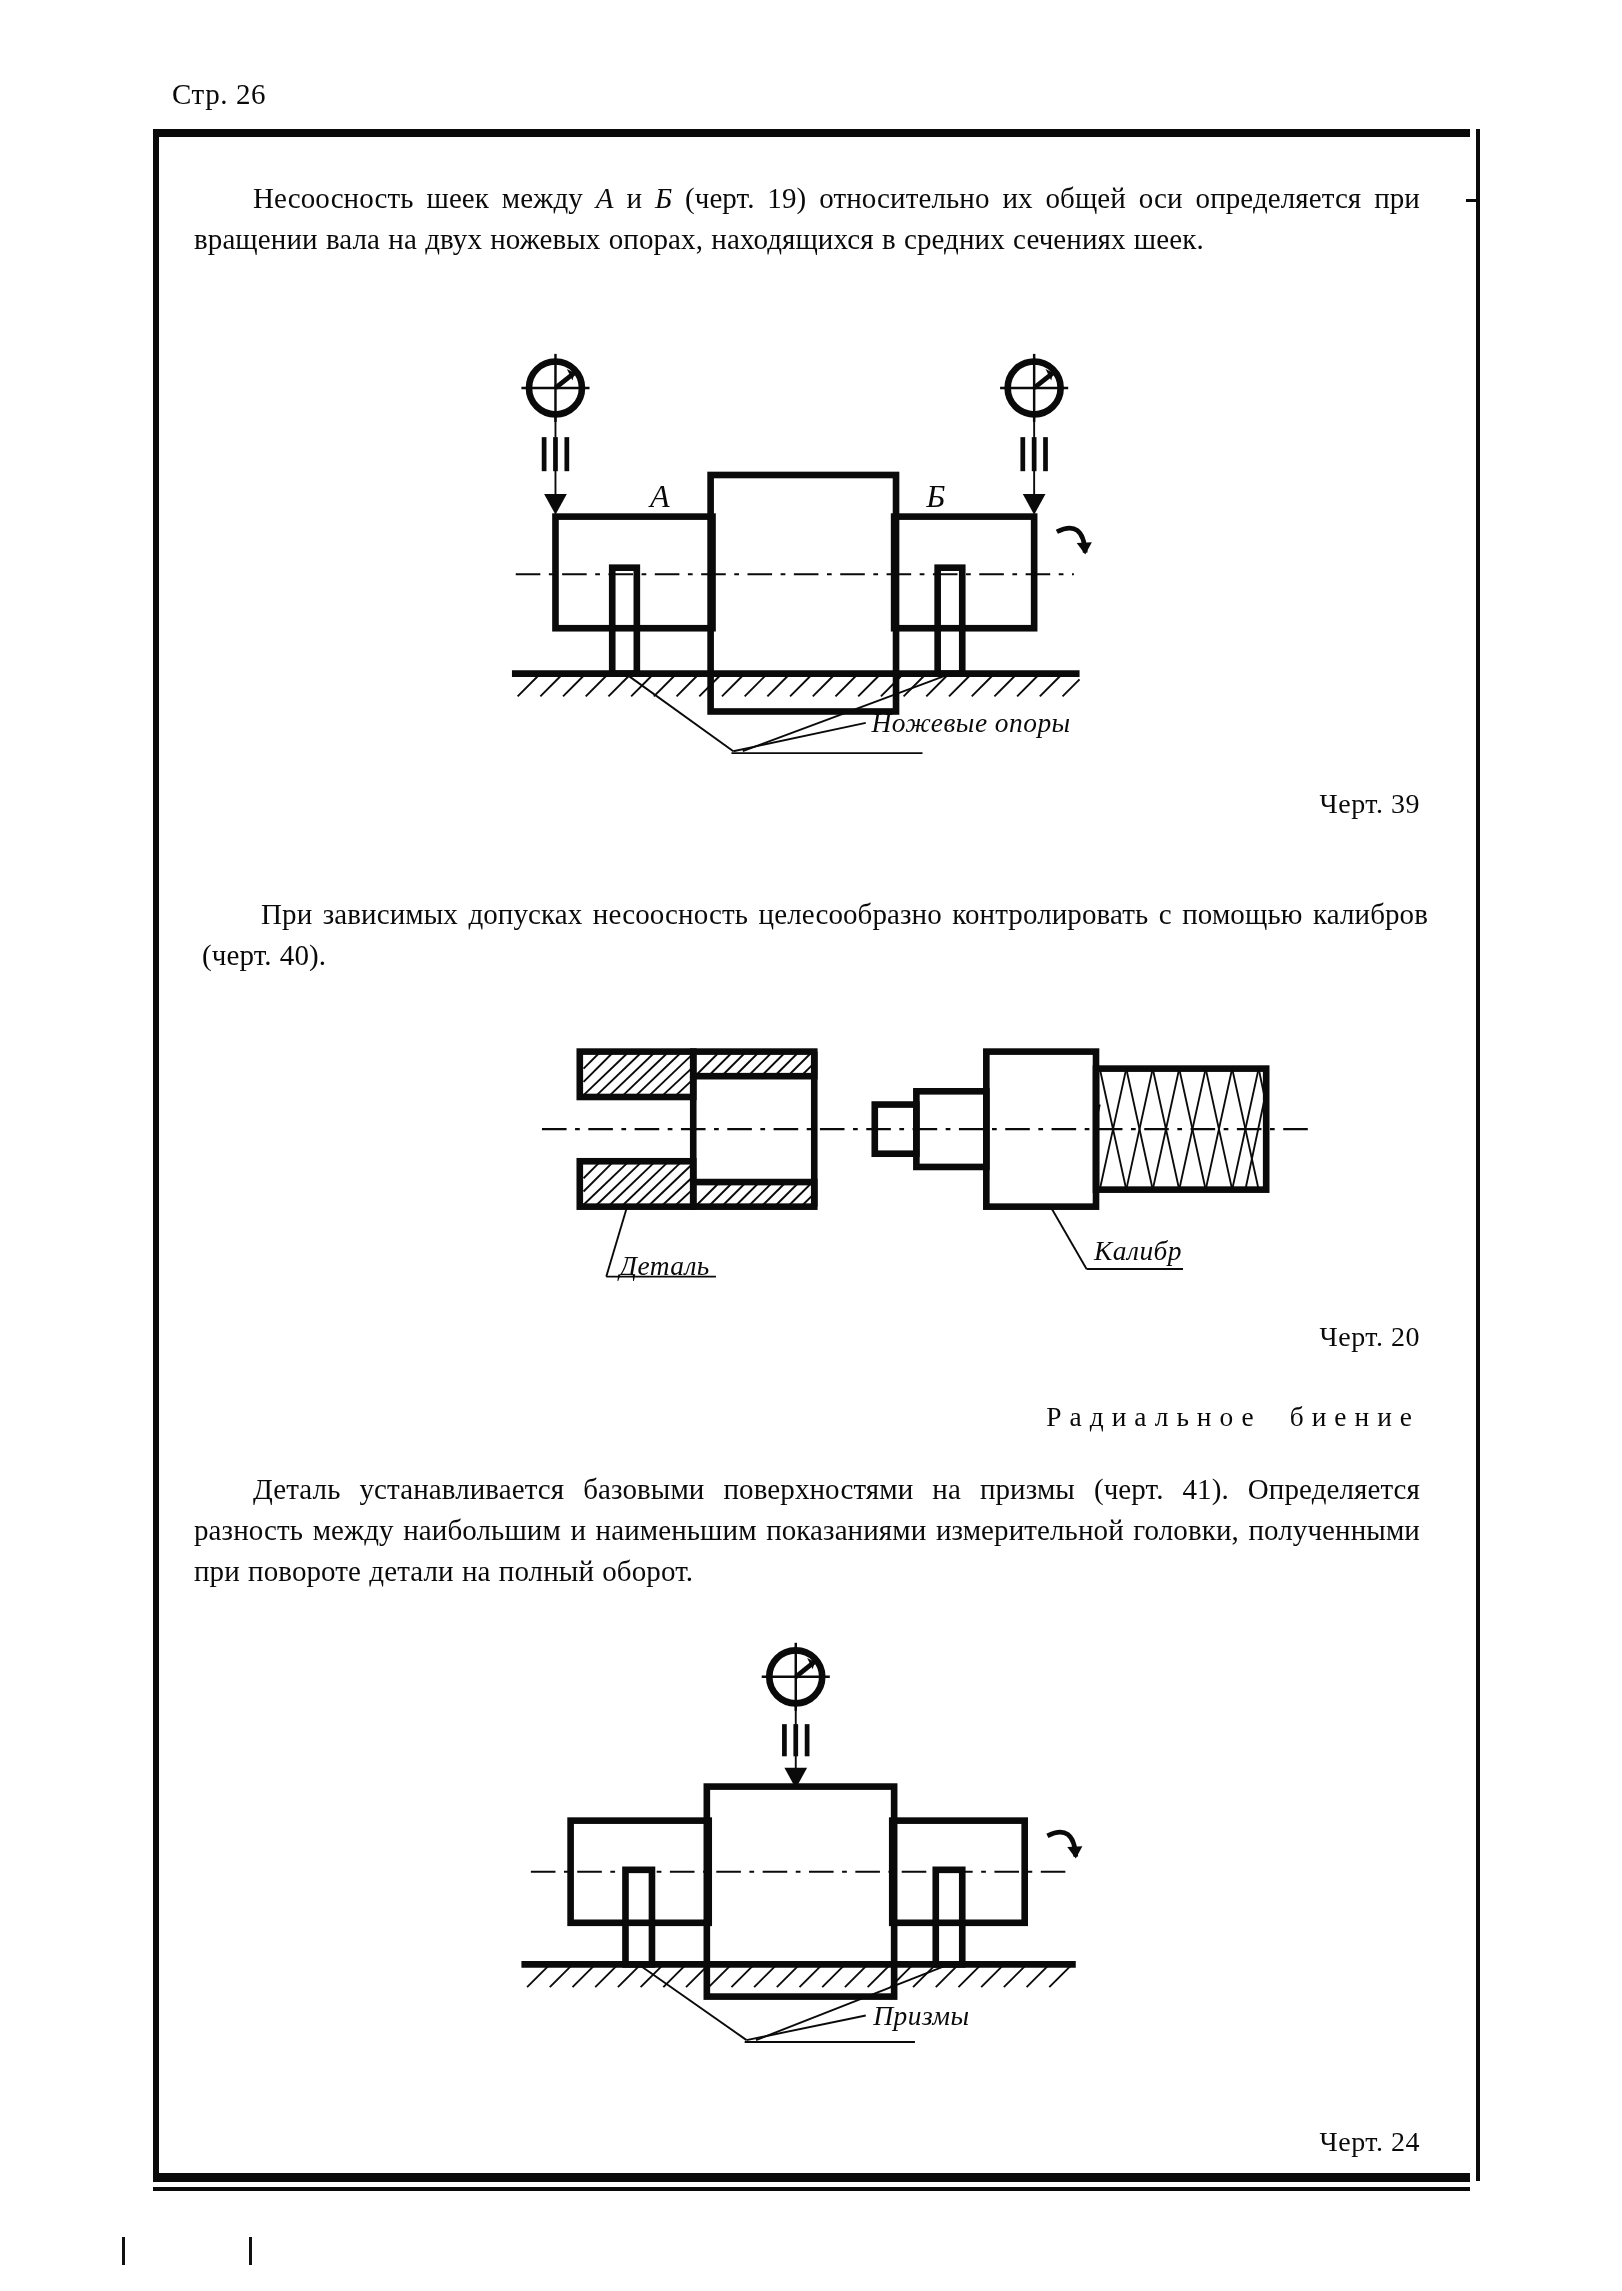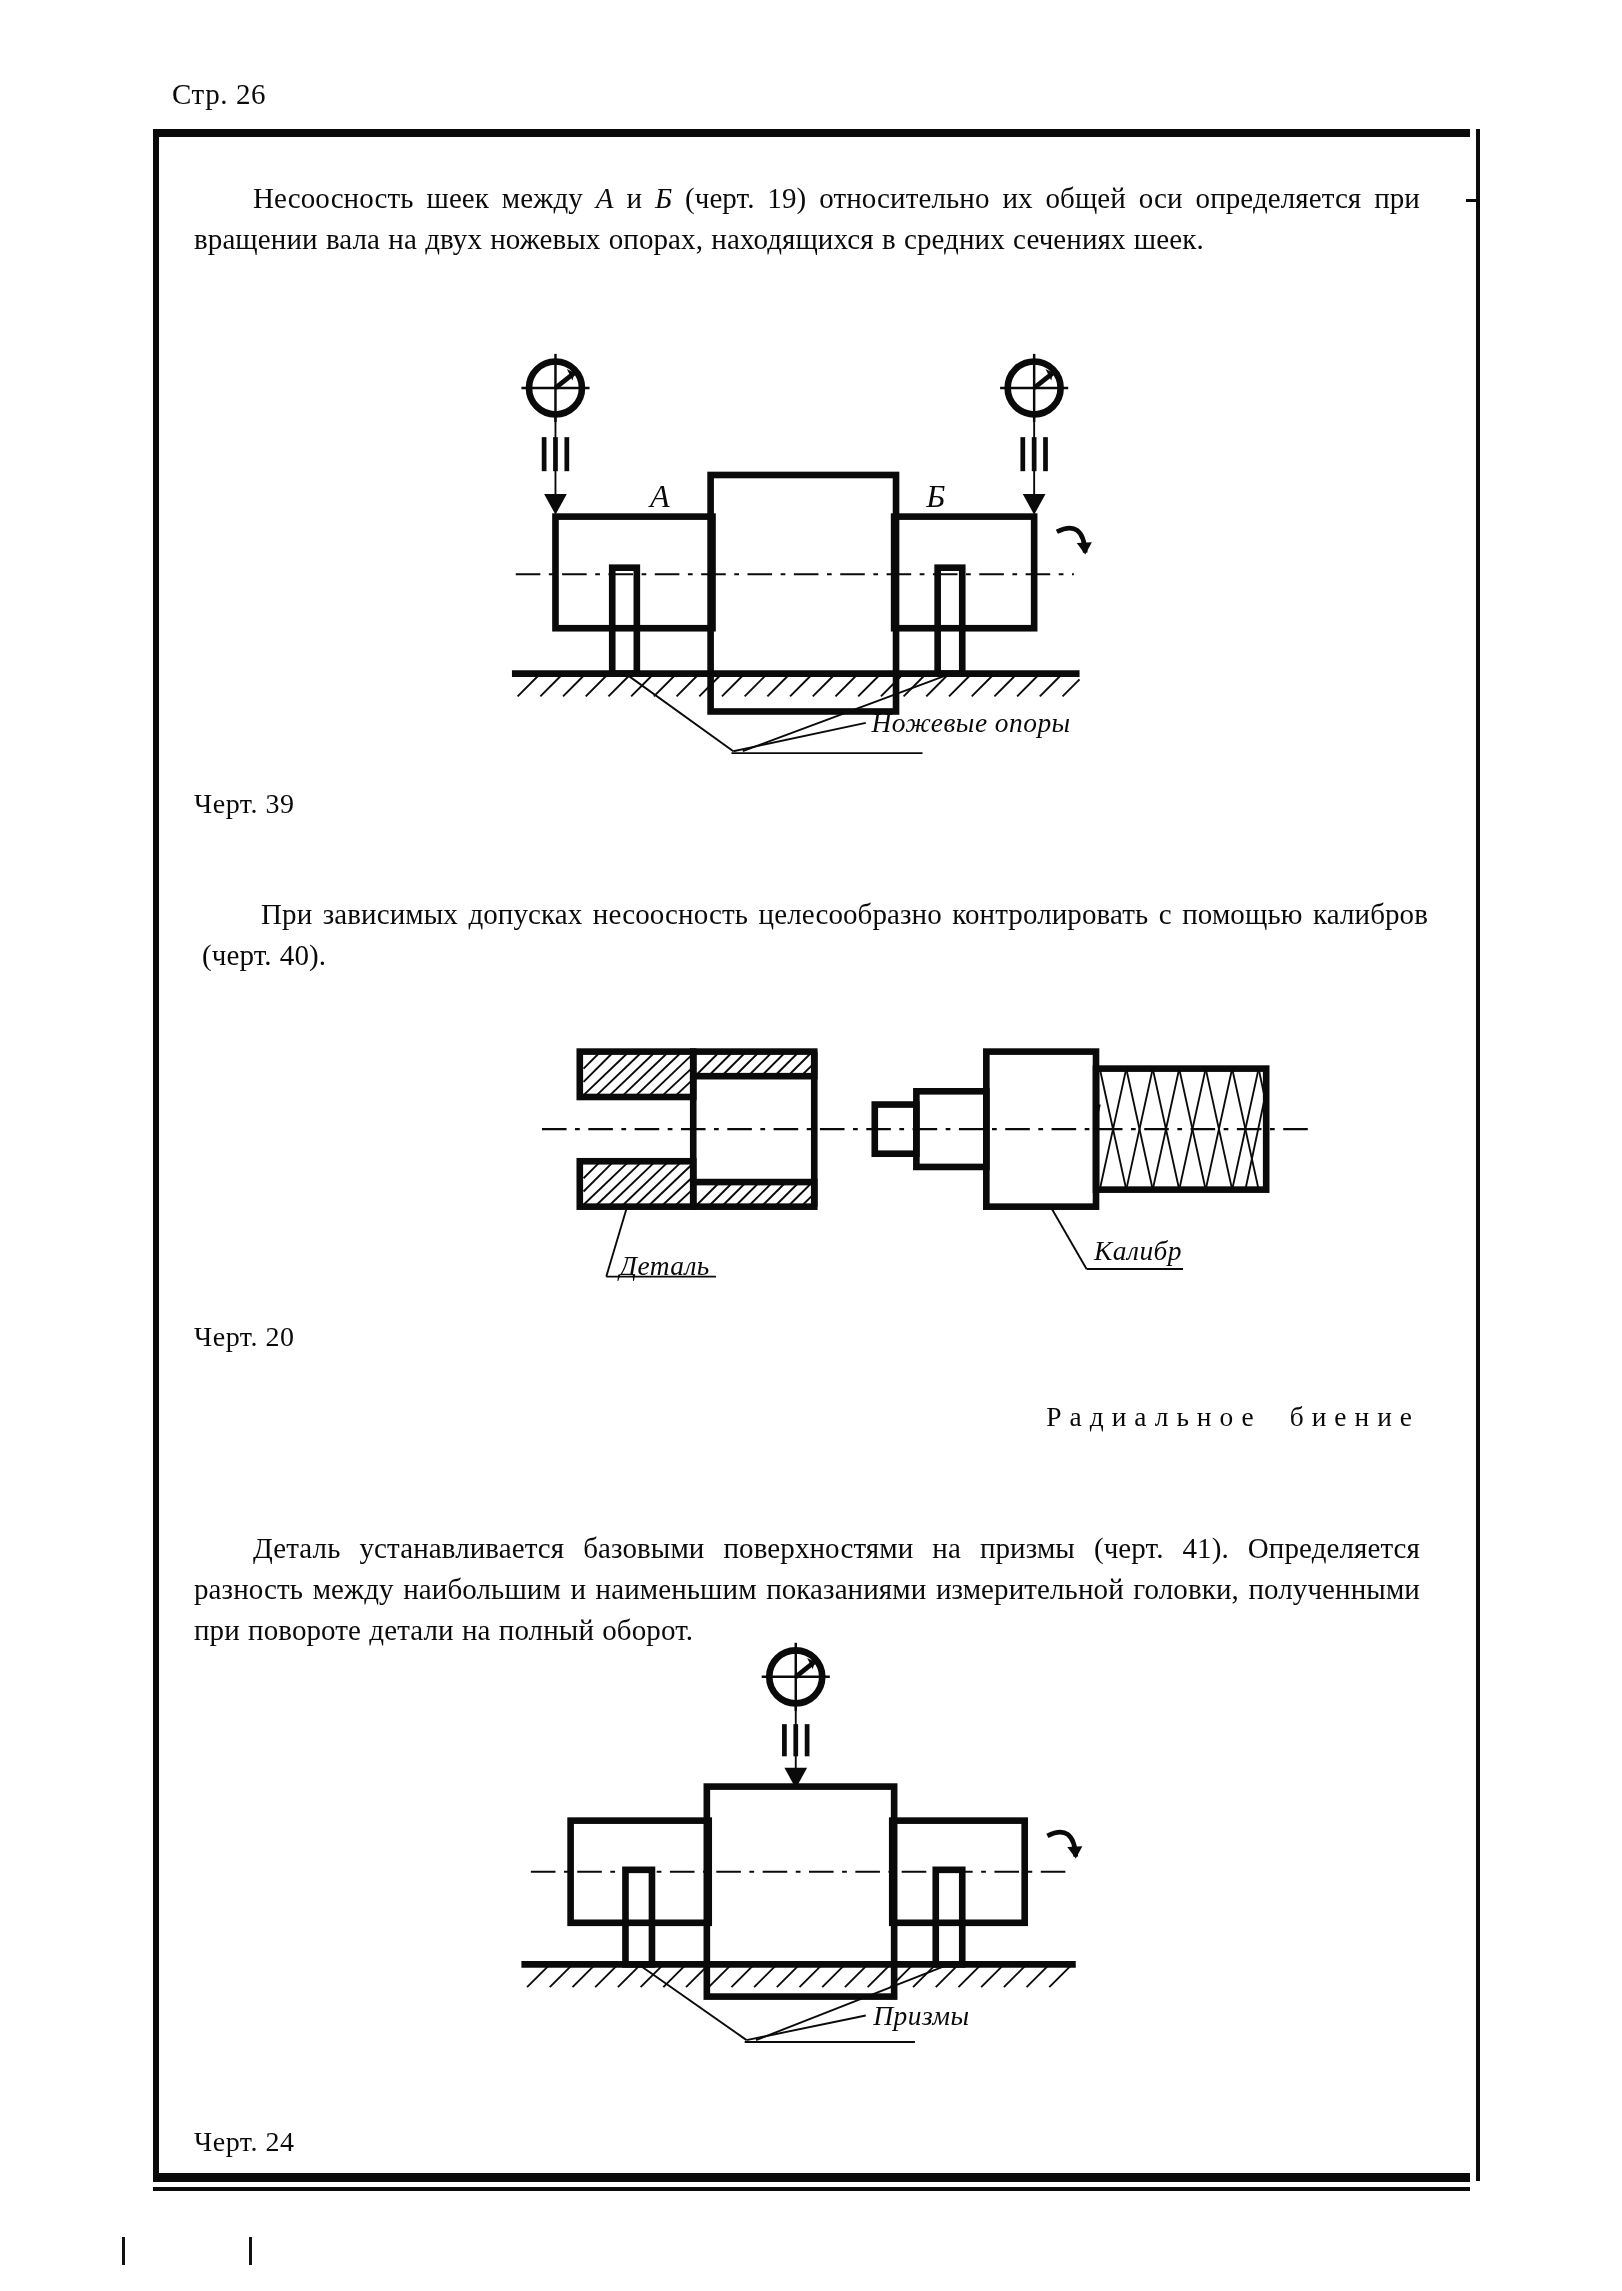--- a/index.html
+++ b/index.html
@@ -55,30 +55,30 @@
     text-align:justify;
     text-justify:inter-word;
     letter-spacing:0.1px;
     word-spacing:0.9px;
   }
   p.body .ind{display:inline-block;width:59px;}
   .it{font-style:italic;}
 
   .para1{position:absolute;left:0;top:27.4px;width:1226px;}
   .para2{position:absolute;left:8px;top:743px;width:1226px;}
-  .para3{position:absolute;left:0;top:1377px;width:1226px;}
+  .para3{position:absolute;left:0;top:1318px;width:1226px;}
 
   .heading{
     position:absolute;left:0;top:1251px;width:1226px;
     text-align:right;font-size:27.4px;letter-spacing:8px;
     word-spacing:13.2px;
   }
 
   .caption{
-    position:absolute;width:1226px;left:0;text-align:left;
+    position:absolute;width:1226px;left:0;text-align:right;
     font-size:28px;letter-spacing:0.5px;
   }
   .cap39{top:637px;}
   .cap40{top:1170px;}
   .cap41{top:1975px;}
 
   
   .fig{position:absolute;}
   .fig39{left:142px;top:180px;}
   .fig40{left:132px;top:859px;}

